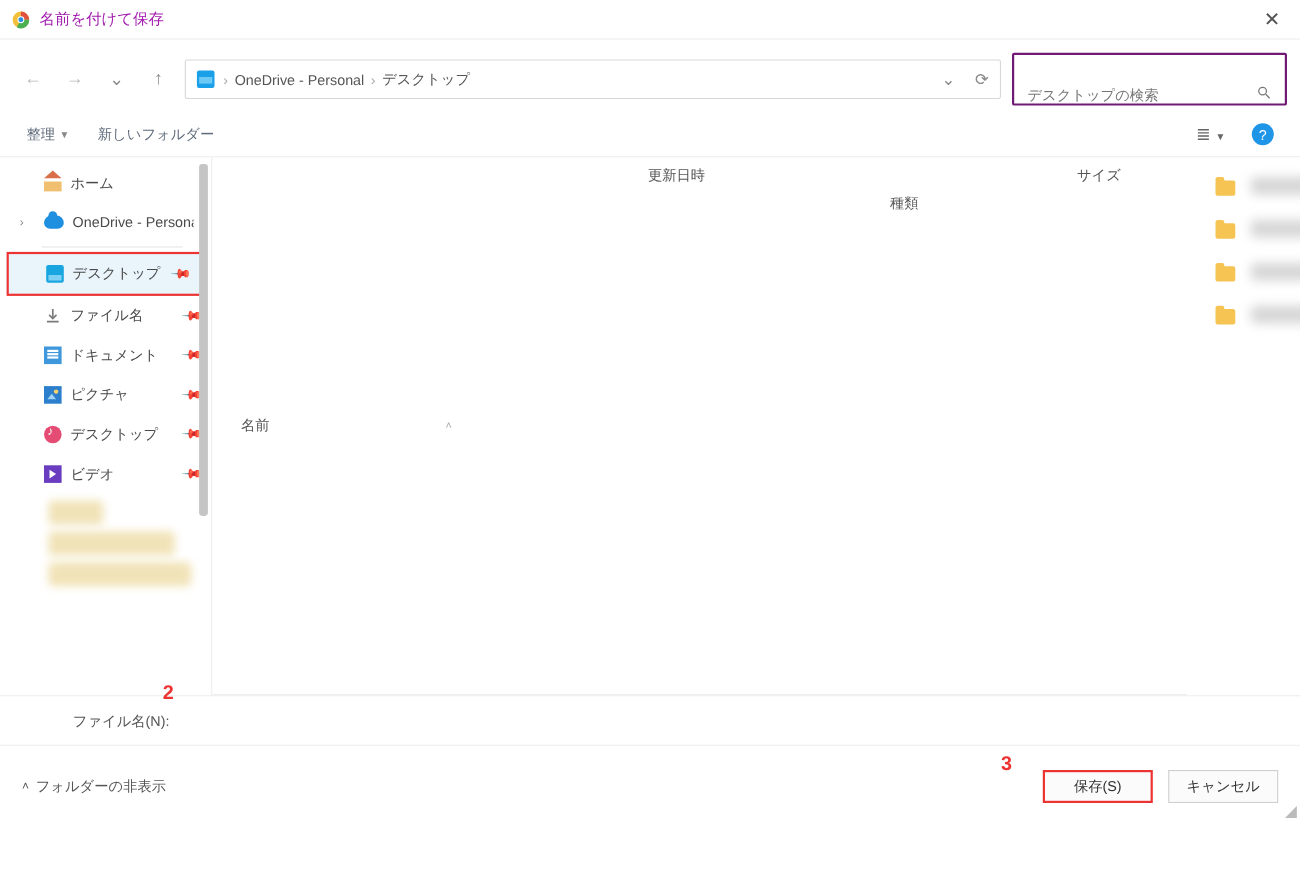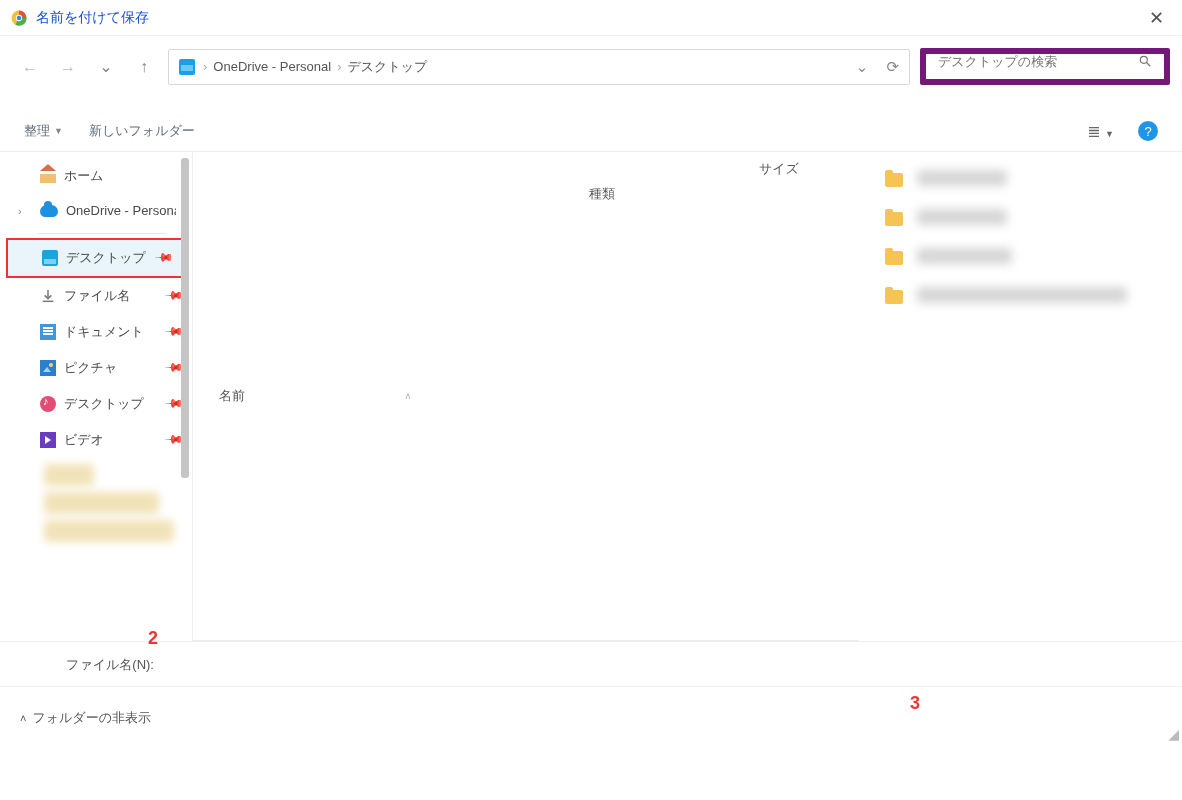--- a/index.html
+++ b/index.html
@@ -19,21 +19,21 @@
     display: flex;
     align-items: center;
     padding: 0 10px;
     border-bottom: 1px solid #eee;
   }
   .titlebar .app-icon {
     width: 18px; height: 18px;
     display: inline-block;
     margin-right: 8px;
   }
-  .titlebar .title { flex: 1; font-size: 14px; color: #1d4ed8; }
+  .titlebar .title { flex: 1; font-size: 14px; color: #a21caf; }
   .titlebar .close-x { font-size: 18px; color: #555; padding: 4px 8px; cursor: pointer; }
   
   .navrow {
     display: flex;
     align-items: center;
     gap: 10px;
     padding: 12px 12px 12px 16px;
   }
   .navarrow {
     width: 28px; text-align: center; color: #888; font-size: 16px;
@@ -52,37 +52,36 @@
   }
   .addressbar .loc-icon { width: 16px; height: 16px; background:#1aa0e8; border-radius:2px; display:inline-block; position:relative; }
   .addressbar .loc-icon::after { content:""; position:absolute; left:2px; top:6px; width:12px; height:6px; background:#6cc8f5; }
   .breadcrumb { display:flex; align-items:center; gap:6px; color:#555; flex:1; }
   .breadcrumb .crumb { cursor:pointer; }
   .breadcrumb .sep { color:#aaa; }
   .addr-right { display:flex; align-items:center; gap:18px; color:#888; margin-left:auto; }
   .addr-chev, .addr-refresh { cursor:pointer; font-size:15px; }
   .searchbar {
     width: 250px;
-    border: 6px solid #701a75;
+    border: 2px solid #701a75;
     border-radius: 2px;
-    height: 37px;
+    height: 48px;
     display: flex;
-    align-items:flex-start;
+    align-items:flex-end;
     padding: 0 12px;
   }
   .searchbar input {
     flex:1; border:none; outline:none; font-size:13px; color:#666; background:transparent;
   }
   .searchbar .sicon { color:#777; font-size:14px; }
   
   .toolbar {
     display:flex; align-items:center;
     padding: 4px 24px 10px 24px;
     gap: 26px;
-    margin-top: 20px;
   }
   .tb-item { color:#5e6b7a; cursor:pointer; display:flex; align-items:center; gap:4px; }
   .tb-right { margin-left:auto; display:flex; align-items:center; gap:24px; }
   .view-icon { font-size:16px; color:#666; cursor:pointer; }
   .help-icon { width:20px;height:20px;border-radius:50%;background:#1f95e8;color:#fff;display:flex;align-items:center;justify-content:center;font-size:13px;cursor:pointer; }
   
   .main {
     display:flex;
     border-top:1px solid #eee;
     height: 490px;
@@ -304,20 +303,21 @@
       <div class="sidebar-thumb"></div>
     </div>
   </div>
 
   <div class="filepane">
     <div class="colheaders">
       <div class="col-name">
         <span>名前</span>
         <span class="sort-caret">˄</span>
       </div>
+      <div class="col-date">更新日時</div>
       <div class="col-type">種類</div>
       <div class="col-size">サイズ</div>
     </div>
     <div class="filelist">
       <div class="frow">
         <span class="ficon"></span>
         <span class="colwrap cw-name"><span class="blur b-name" style="width:90px;"></span></span>
         <span class="colwrap cw-date"><span class="blur b-date" style="width:120px;"></span></span>
         <span class="colwrap cw-type"><span class="blur b-type" style="width:95px;"></span></span>
         <span class="colwrap cw-size"></span>
@@ -353,14 +353,18 @@
     <div class="nlabel">ファイル名(N):</div>
   </div>
 </div>
 
 <div class="footer">
   <div class="hide-folders">
     <span class="caret">˄</span>
     <span>フォルダーの非表示</span>
   </div>
   <div class="callout" style="right:262px; top:6px;">3</div>
+  <div class="footer-btns">
+    <div class="btn redbox">保存(S)</div>
+    <div class="btn">キャンセル</div>
+  </div>
   <span class="resize-grip">◢</span>
 </div>
 
 </body></html>

